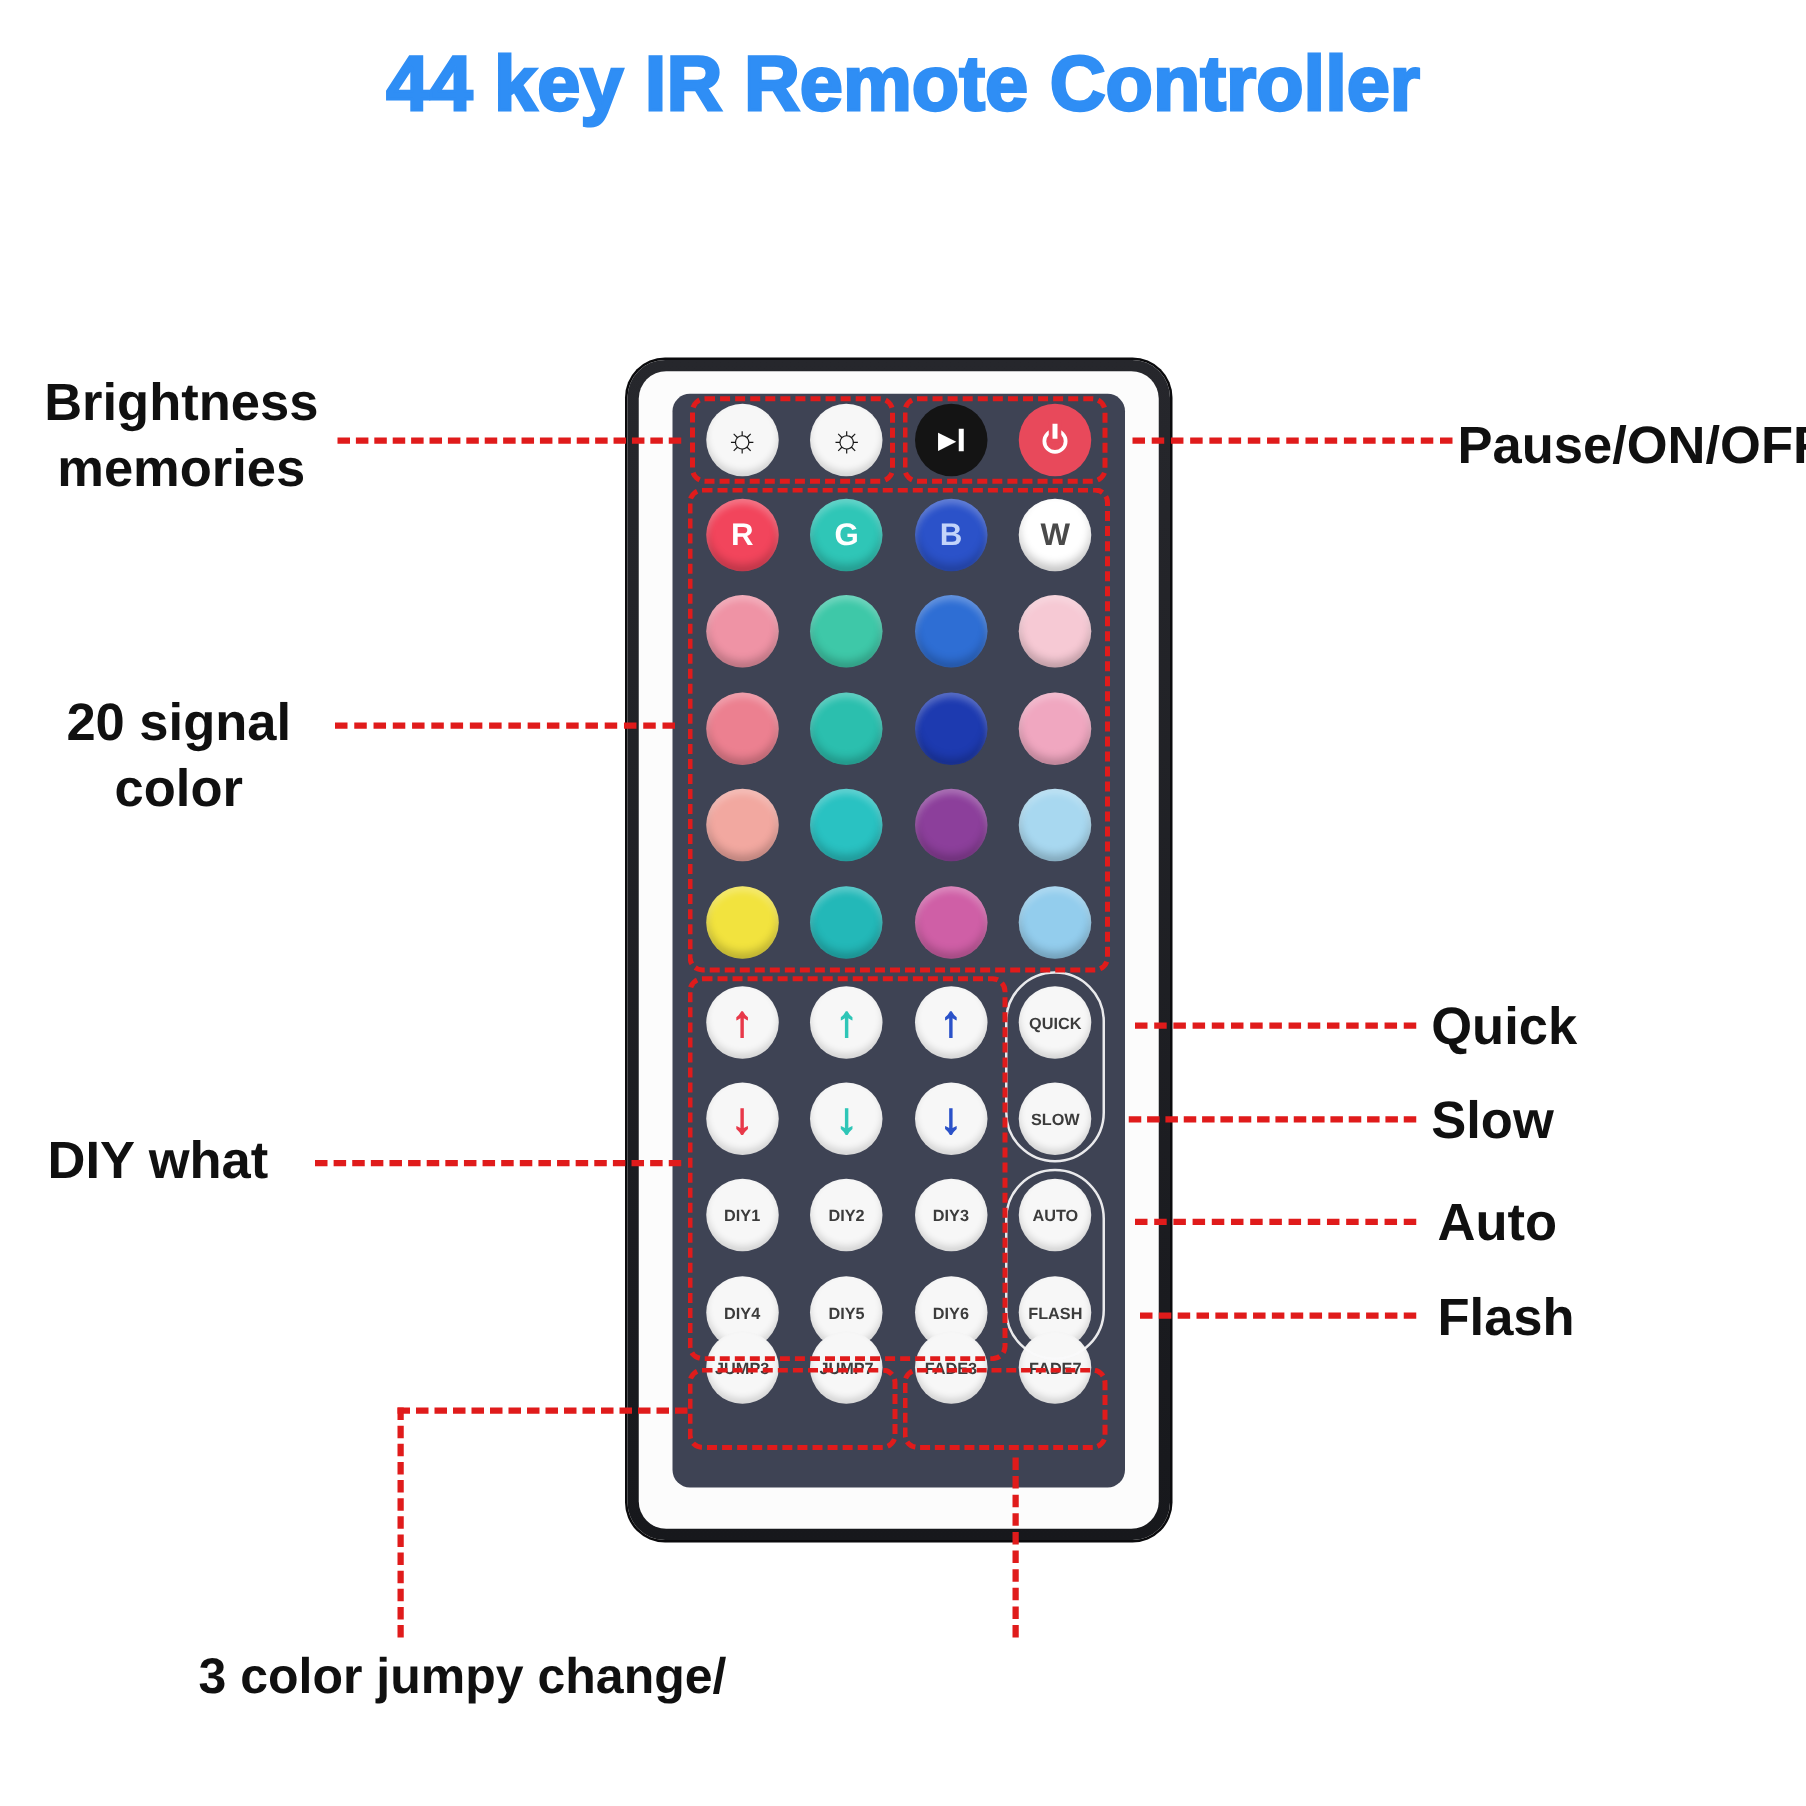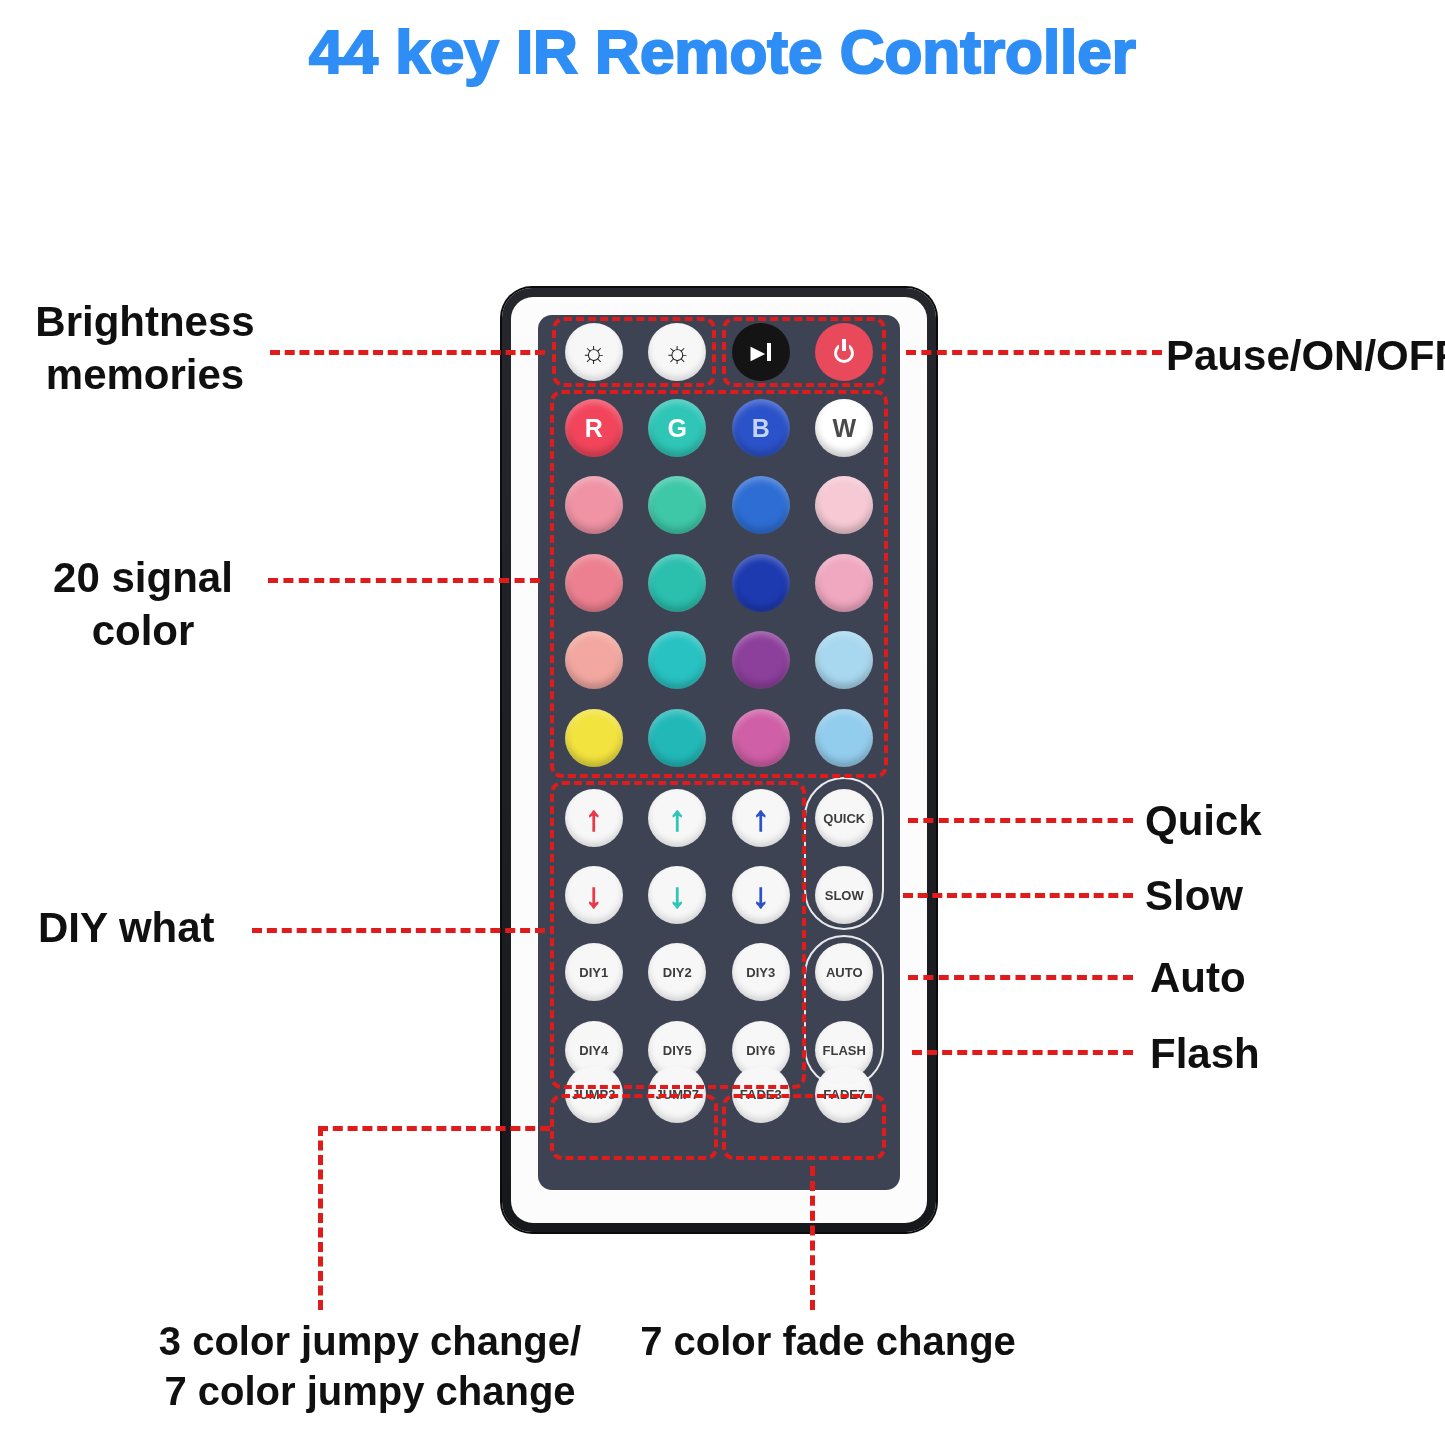--- a/index.html
+++ b/index.html
@@ -48,21 +48,21 @@
   .vline { position:absolute; border-left:5px dashed #e01b1b; width:0; }
   .ann-label { position:absolute; font-weight:bold; color:#101010; font-size:42px;
                line-height:1.26; text-align:center; }
   .ann-small { font-size:40px; }
 </style>
 </head>
 <body>
 
 <div class="canvas">
 
-  <h1 class="title" style="color: rgb(47, 142, 245);">44 key IR Remote Controller</h1>
+  <h1 class="title" style="color: rgb(47, 142, 245); margin-top: 16px;">44 key IR Remote Controller</h1>
 
   <div class="remote">
     <div class="face">
       <div class="keypad" style="background: rgb(62, 67, 84);">
 
         <div class="krow" style="top:7px">
           <div class="btn whitebtn">
             <span class="icon-sun">☼</span>
           </div>
           <div class="btn whitebtn">
@@ -230,21 +230,19 @@
   <div class="ann-label" style="left:1150px;top:952px">Auto</div>
   <div class="hline" style="left:908px;top:975px;width:225px"></div>
 
   <div class="ann-label" style="left:1150px;top:1028px">Flash</div>
   <div class="hline" style="left:912px;top:1050px;width:221px"></div>
 
   <div class="hline" style="left:318px;top:1126px;width:232px"></div>
   <div class="vline" style="left:318px;top:1126px;height:184px"></div>
   <div class="ann-label ann-small" style="left:140px;top:1316px;width:460px">
     <div>3 color jumpy change/</div>
-    <div>7 color jumpy change</div>
   </div>
 
   <div class="vline" style="left:810px;top:1166px;height:144px"></div>
   <div class="ann-label ann-small" style="left:598px;top:1316px;width:460px">
-    <div>7 color fade change</div>
   </div>
 
 </div>
 
 </body></html>

